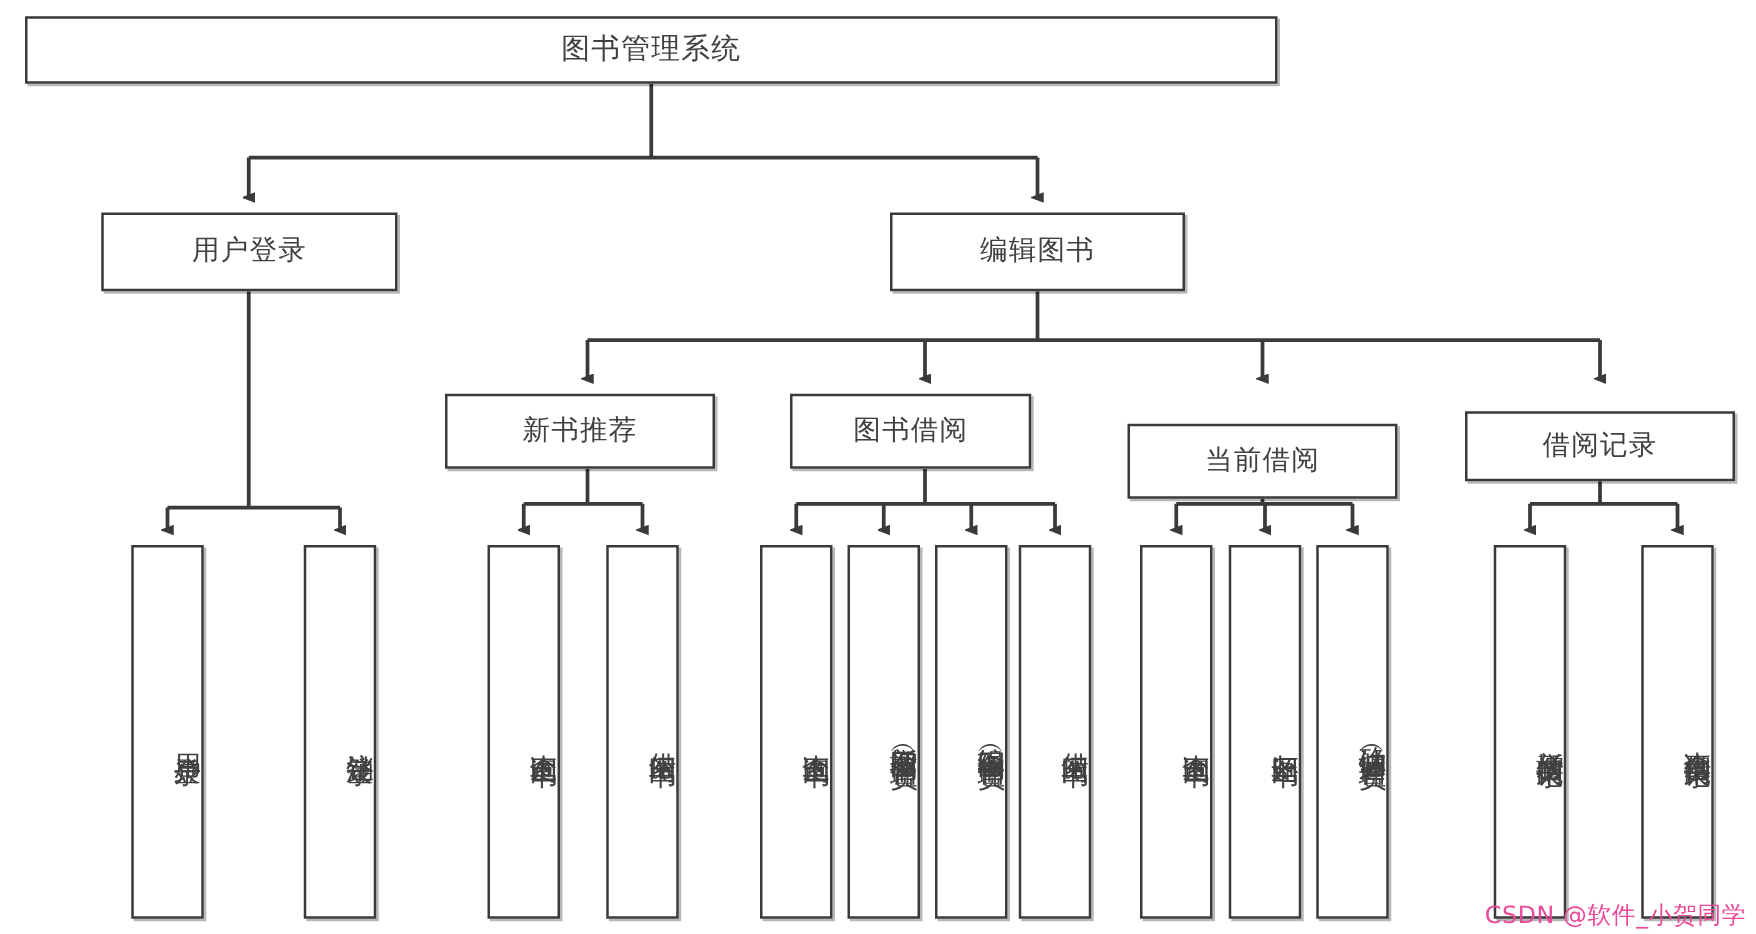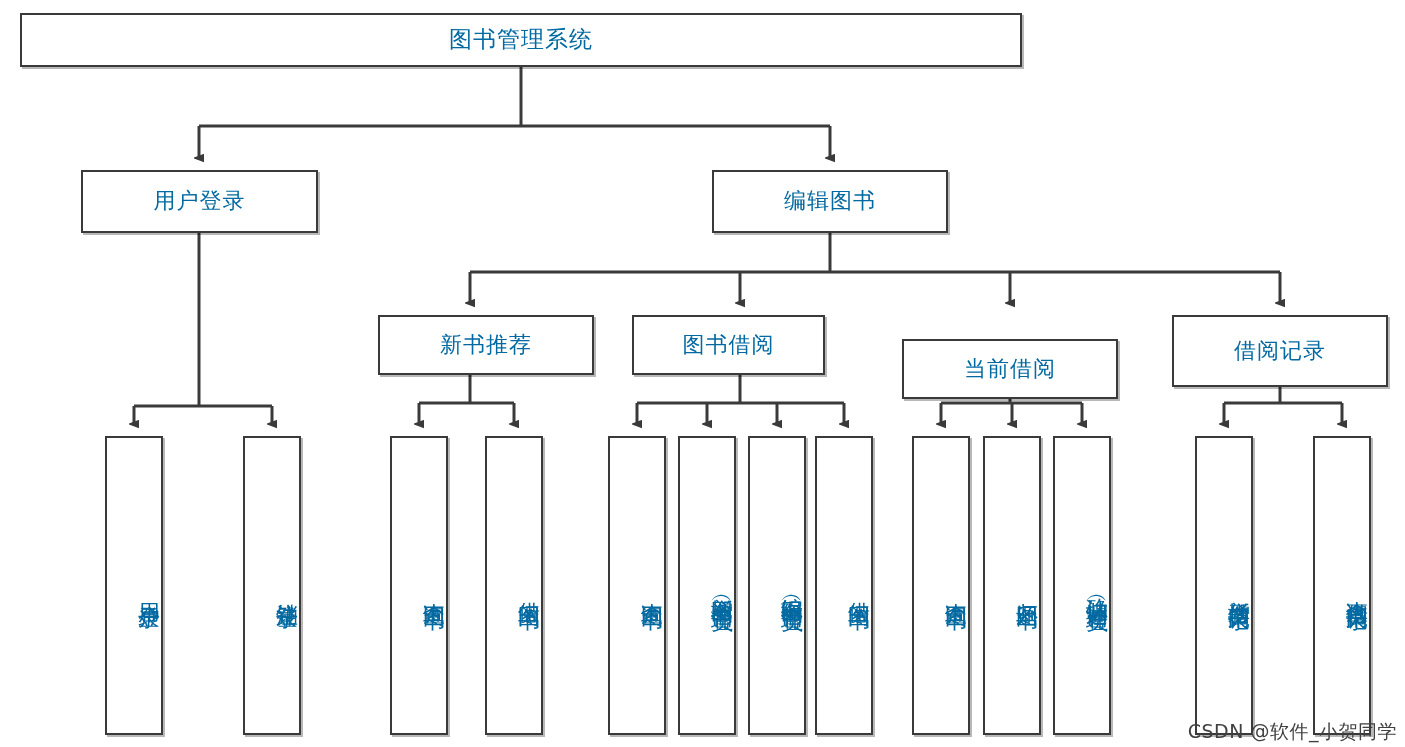--- a/index.html
+++ b/index.html
@@ -28,21 +28,21 @@
   }
   .node {
     position: absolute;
     box-sizing: border-box;
     background: #ffffff;
     border: 2px solid #3a3a3a;
     box-shadow: 2px 2px 0 rgba(0,0,0,0.28);
     display: flex;
     align-items: center;
     justify-content: center;
-    color: #0369a1;
+    color: #404040;
   }
   .node.horizontal {
     font-size: 22px;
     line-height: 1.2;
     letter-spacing: 1px;
   }
   .node.vertical {
     writing-mode: vertical-rl;
     text-orientation: upright;
     font-size: 22px;
@@ -57,21 +57,21 @@
     white-space: nowrap;
   }
   #root-node {
     font-size: 23px;
   }
   #watermark {
     position: absolute;
     right: 8px;
     bottom: 2px;
     font-size: 19px;
-    color: #404040;
+    color: #ec4899;
     letter-spacing: 0.5px;
     white-space: nowrap;
     pointer-events: none;
   }
 </style>
 </head>
 <body>
 
 <div id="canvas">
 
@@ -131,30 +131,30 @@
     <span class="label">图书管理系统</span>
   </div>
 
   <div class="node horizontal" style="left:81px; top:170px; width:237px; height:63px;">
     <span class="label">用户登录</span>
   </div>
   <div class="node horizontal" style="left:712px; top:170px; width:236px; height:63px;">
     <span class="label">编辑图书</span>
   </div>
 
-  <div class="node horizontal" style="left:378px; top:315px; width:216px; height:60px;">
+  <div class="node horizontal" style="left:356px; top:315px; width:216px; height:60px;">
     <span class="label">新书推荐</span>
   </div>
   <div class="node horizontal" style="left:632px; top:315px; width:193px; height:60px;">
     <span class="label">图书借阅</span>
   </div>
   <div class="node horizontal" style="left:902px; top:315px; width:216px; height:60px;margin-top:24px;">
     <span class="label">当前借阅</span>
   </div>
-  <div class="node horizontal" style="left:1172px; top:315px; width:216px; height:72px;">
+  <div class="node horizontal" style="left:1172px; top:329px; width:216px; height:56px;">
     <span class="label">借阅记录</span>
   </div>
 
   <div class="node vertical" style="left:105px; top:436px; width:58px; height:299px;">
     <span class="label">用户登录</span>
   </div>
   <div class="node vertical" style="left:243px; top:436px; width:58px; height:299px;">
     <span class="label">注销登录</span>
   </div>
 

